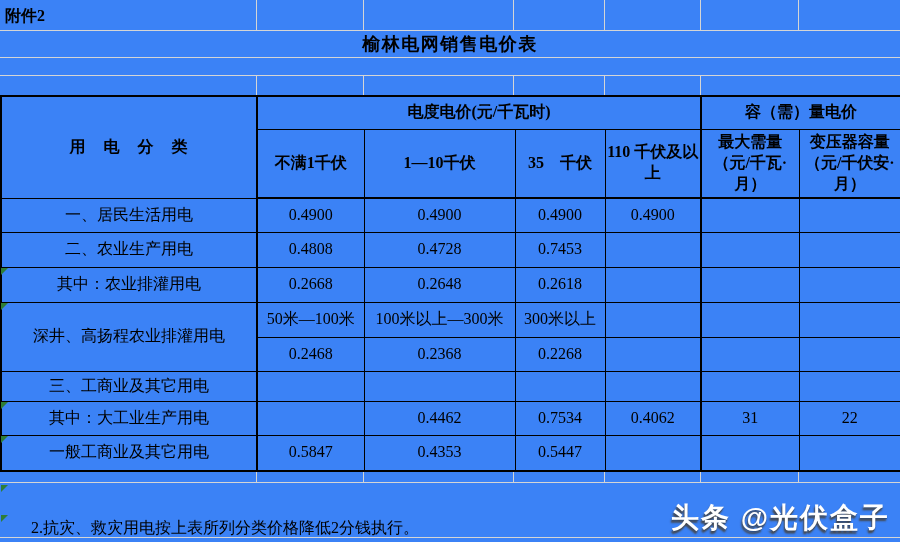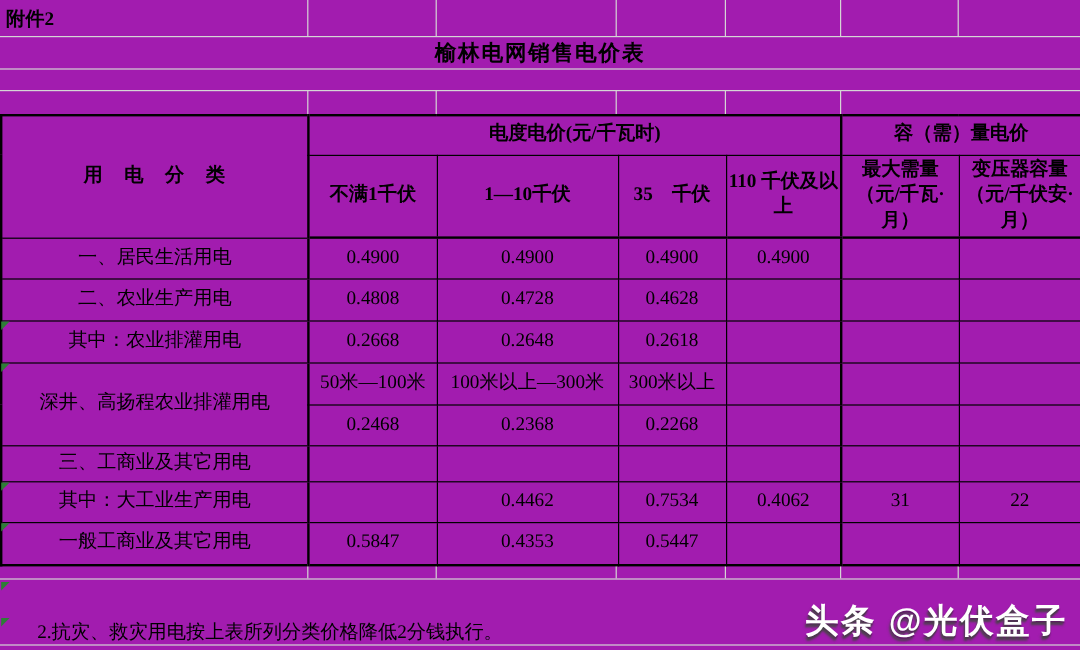--- a/index.html
+++ b/index.html
@@ -1,17 +1,17 @@
 <!DOCTYPE html>
 <html><head>
 <meta charset="utf-8">
 <style>
   html,body{margin:0;padding:0;background:#fff;}
   .sheet{
-    position:relative;width:900px;height:542px;background:#a21caf;overflow:hidden;
+    position:relative;width:900px;height:542px;background:#3b82f6;overflow:hidden;
     font-family:"Liberation Serif","DejaVu Serif",serif;color:#000;
   }
   
   .gl{position:absolute;background:#d5d5d5;}
   .gl.h{height:1px;}
   .gl.v{width:1px;}
   
   .attach{position:absolute;left:5px;top:6px;font-size:16px;font-weight:bold;}
   
   .title{position:absolute;left:0;top:32px;width:900px;height:25px;line-height:25px;
@@ -107,21 +107,21 @@
       <td>0.4900</td>
       <td>0.4900</td>
       <td>0.4900</td>
       <td class="capstart"></td>
       <td></td>
     </tr>
     <tr style="height:35px">
       <td class="c0 lbl">二、农业生产用电</td>
       <td>0.4808</td>
       <td>0.4728</td>
-      <td>0.4628</td>
+      <td>0.7453</td>
       <td></td>
       <td class="capstart"></td>
       <td></td>
     </tr>
     <tr style="height:35px">
       <td class="c0 lbl ind1">其中：农业排灌用电</td>
       <td>0.2668</td>
       <td>0.2648</td>
       <td>0.2618</td>
       <td></td>

